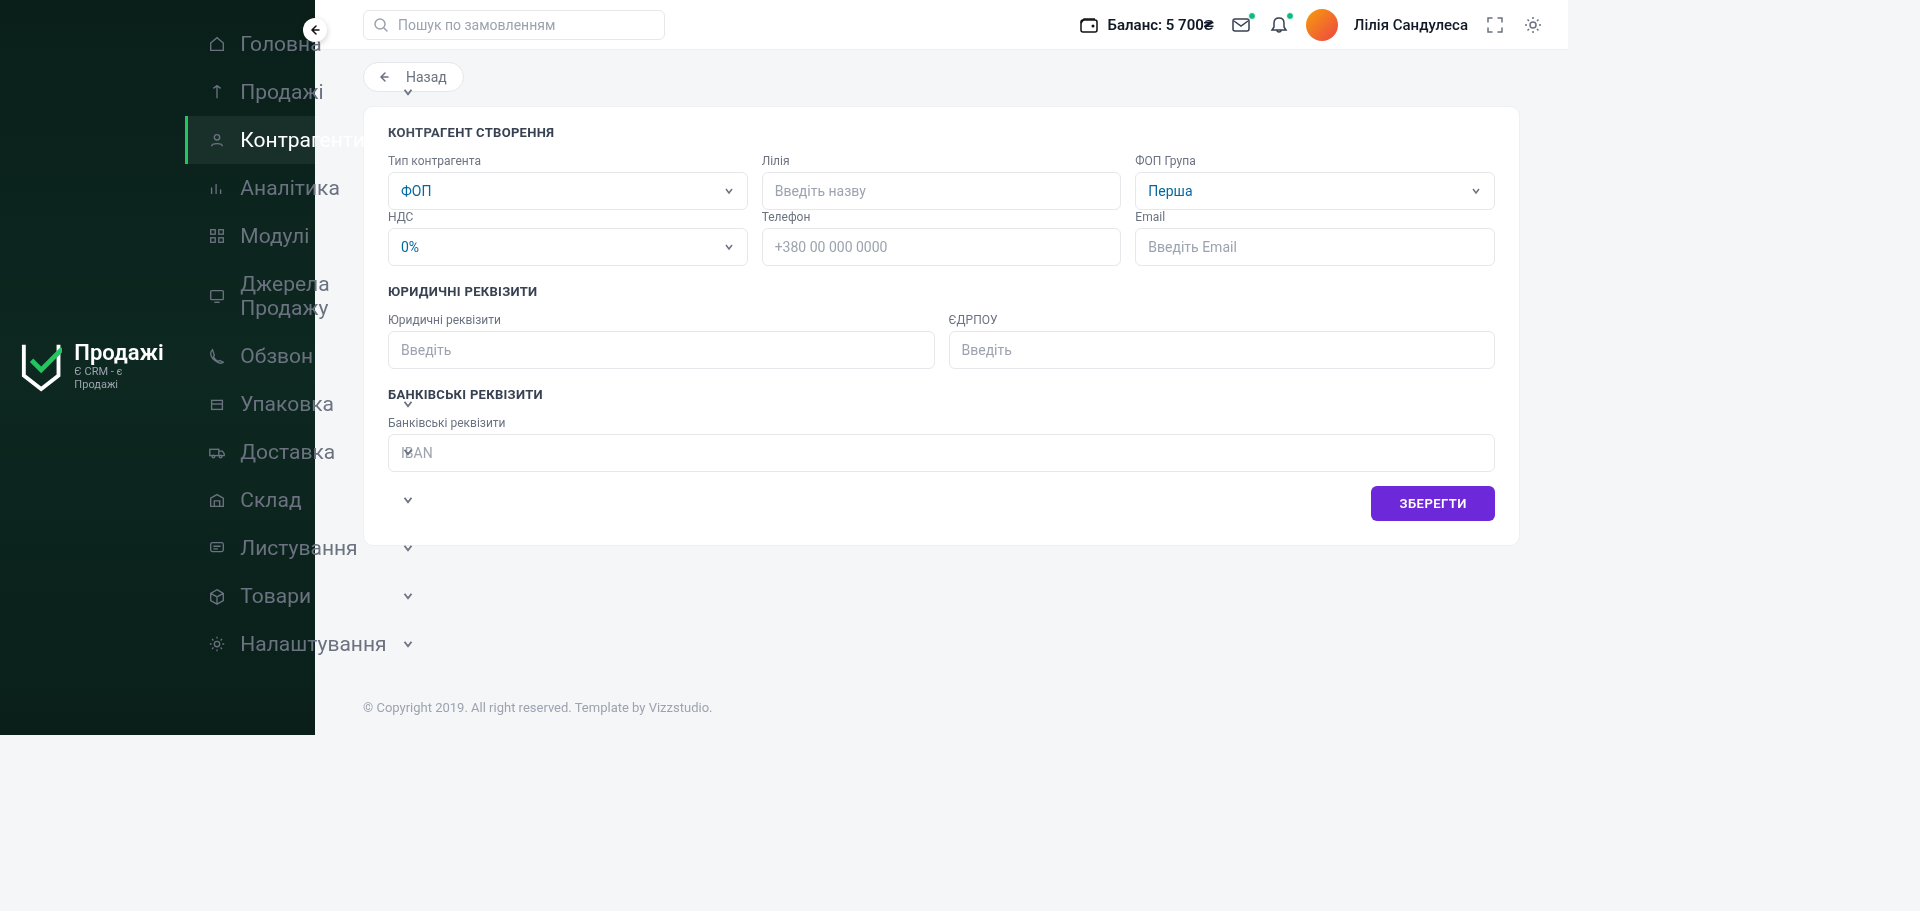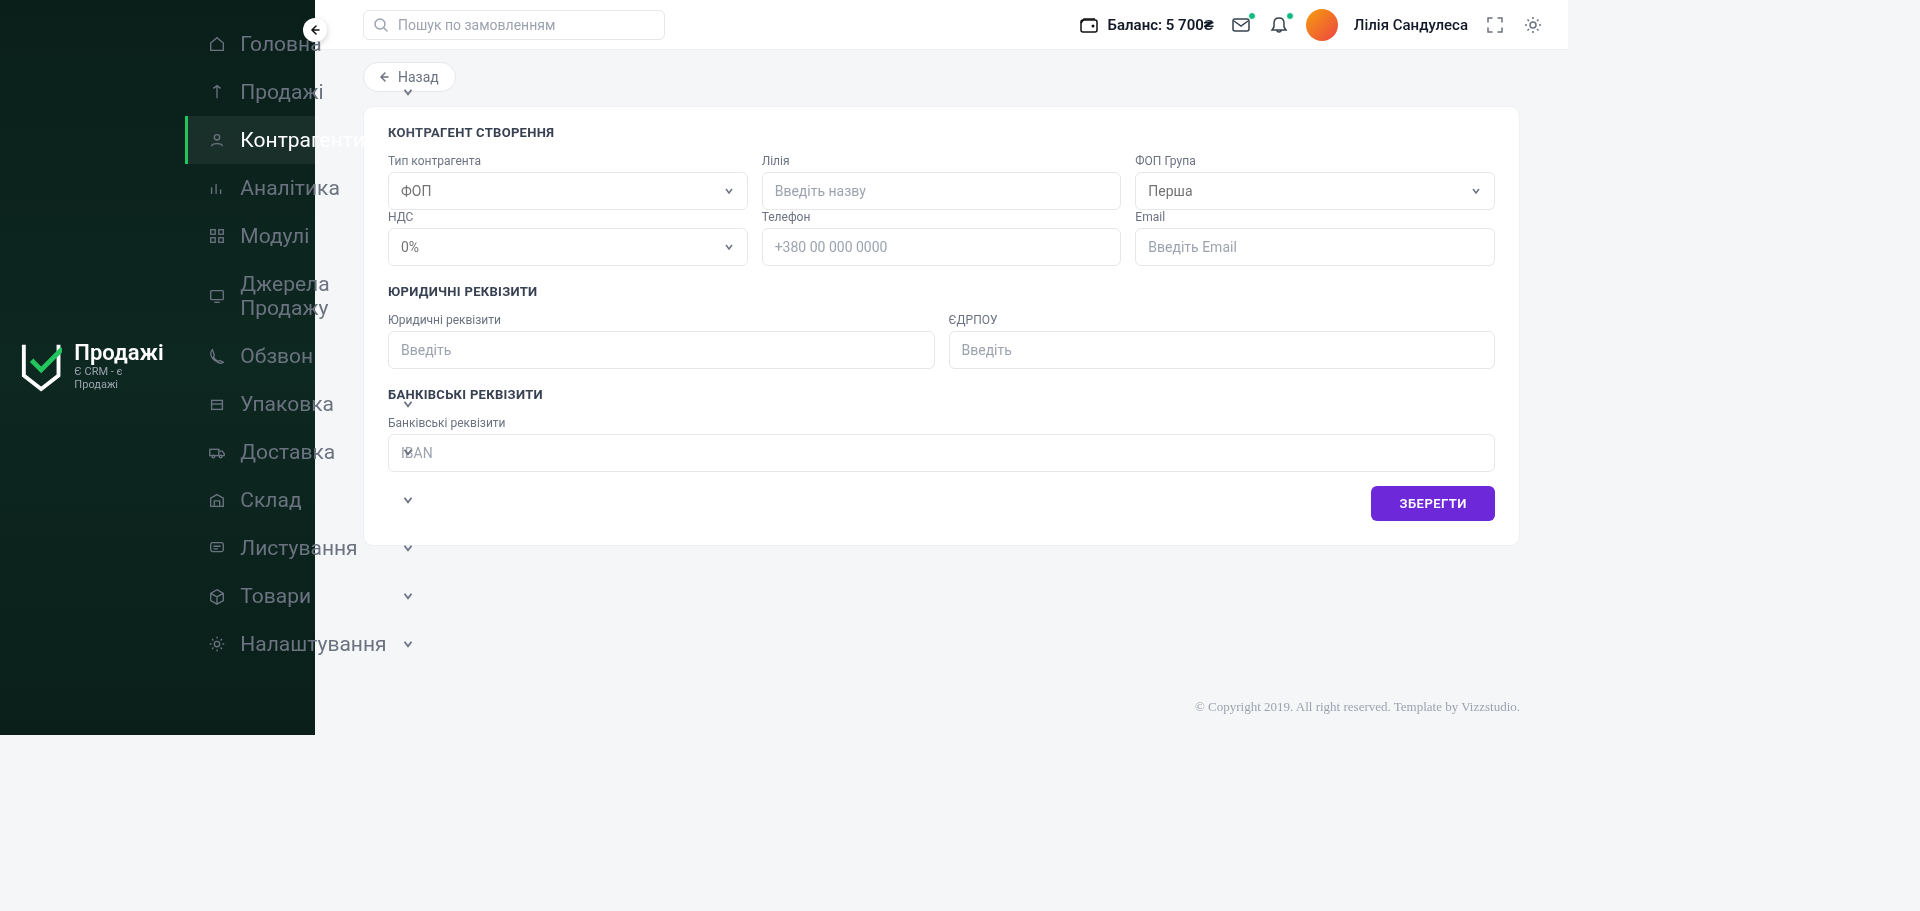--- a/index.html
+++ b/index.html
@@ -23,32 +23,32 @@
   .search-input { width: 302px; height: 30px; border: 1px solid #e5e7eb; border-radius: 6px; padding: 0 12px 0 34px; font-size: 14px; color: #374151; }
   .search-input::placeholder { color: #9ca3af; }
   .search-icon { position: absolute; left: 10px; top: 7px; width: 16px; height: 16px; }
   .topbar-spacer { flex: 1; }
   .balance { display: flex; align-items: center; gap: 8px; font-size: 15px; font-weight: 600; color: #111827; }
   .icon-btn { width: 22px; height: 22px; position: relative; cursor: pointer; display: flex; align-items: center; justify-content: center; }
   .dot { position: absolute; top: -2px; right: -4px; width: 8px; height: 8px; border-radius: 50%; background: #10b981; border: 1px solid #fff; }
   .avatar { width: 32px; height: 32px; border-radius: 50%; background: linear-gradient(135deg, #f59e0b 0%, #ef4444 100%); }
   .username { font-size: 15px; font-weight: 500; color: #111827; }
   .content { flex: 1; padding: 12px 48px 0 48px; overflow-y: auto; display: flex; flex-direction: column; }
-  .back-btn { display: inline-flex; align-items: center; gap: 8px; background: #fff; border: 1px solid #e5e7eb; border-radius: 18px; padding: 6px 16px 6px 12px; color: #6b7280; font-size: 14px; cursor: pointer; width: fit-content; margin-bottom: 14px; }
+  .back-btn { display: inline-flex; align-items: center; gap: 16px; background: #fff; border: 1px solid #e5e7eb; border-radius: 18px; padding: 6px 16px 6px 12px; color: #6b7280; font-size: 14px; cursor: pointer; width: fit-content; margin-bottom: 14px; }
   .card { background: #fff; border: 1px solid #eef0f3; border-radius: 10px; padding: 18px 24px 24px 24px; }
   .section-title { font-size: 13px; font-weight: 700; letter-spacing: .3px; color: #374151; margin-bottom: 14px; text-transform: uppercase; }
   .section-title.sub { margin-top: 18px; }
   .row { display: flex; gap: 14px; margin-bottom: 0; }
   .field { flex: 1; display: flex; flex-direction: column; }
   .field-label { font-size: 12px; color: #6b7280; margin-bottom: 4px; }
-  .input, .select { height: 38px; border: 1px solid #e5e7eb; border-radius: 6px; padding: 7px 12px; font-size: 14px; color: #737373; background: #fff; }
+  .input, .select { height: 38px; border: 1px solid #e5e7eb; border-radius: 6px; padding: 7px 12px; font-size: 14px; color: #0369a1; background: #fff; }
   .input::placeholder { color: #9ca3af; }
   .select { display: flex; align-items: center; justify-content: space-between; cursor: pointer; }
   .save-btn { margin-top: 14px; margin-left: auto; display: block; background: #6d28d9; color: #fff; border: none; border-radius: 6px; padding: 10px 28px; font-size: 13px; font-weight: 600; letter-spacing: .5px; cursor: pointer; text-align: center; }
-  .footer { text-align: right; color: #9ca3af; font-size: 13px; padding: 20px 0; margin-top: auto; font-family: Liberation Serif, serif; }
+  .footer { text-align: left; color: #9ca3af; font-size: 13px; padding: 20px 0; margin-top: auto; }
   svg { display: block; }
 </style>
 </head>
 <body>
 
 <aside class="sidebar">
   <div class="sidebar-header">
     <svg class="logo-icon" viewBox="0 0 44 52">
       <path d="M4 4 L4 36 L22 50 L40 36 L40 4" fill="none" stroke="#fff" stroke-width="4"></path>
       <path d="M12 20 L22 30 L44 8" fill="none" stroke="#22c55e" stroke-width="5"></path>

